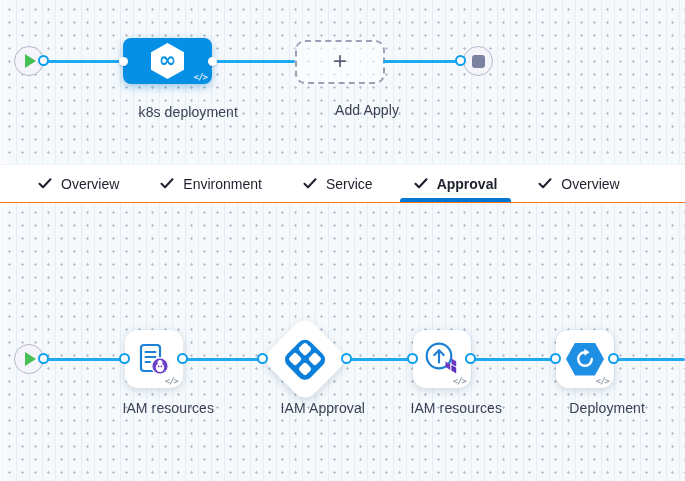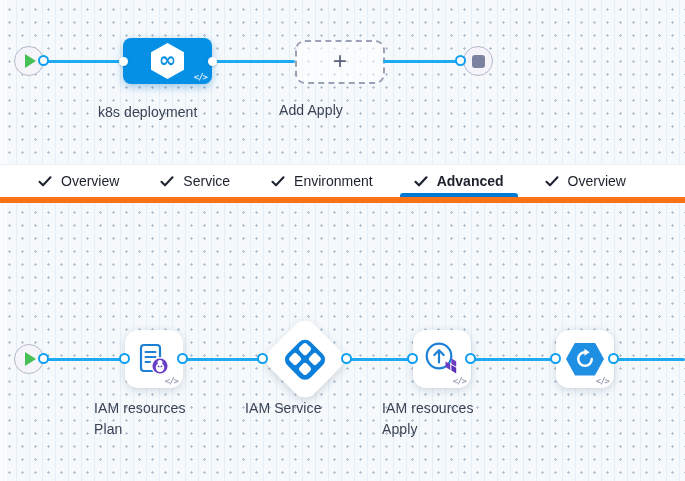--- a/index.html
+++ b/index.html
@@ -30,21 +30,21 @@
   .node-dot{position:absolute;width:9px;height:9px;border-radius:50%;background:#fff;
     box-shadow:0 1px 2px rgba(0,60,120,.25);z-index:5;}
   .endpoint{
     position:absolute;width:30px;height:30px;border-radius:50%;
     background:#f4f4fa;border:1px solid #b6b8ca;
     display:flex;align-items:center;justify-content:center;box-sizing:border-box;
   }
   .play-tri{width:0;height:0;border-left:11px solid #47c155;
     border-top:7px solid transparent;border-bottom:7px solid transparent;margin-left:3px;}
   .stop-sq{width:13px;height:13px;border-radius:3px;background:#7b82a0;}
-  .node-label{position:absolute;text-align:left;color:#3b4254;font-size:14px;
+  .node-label{position:absolute;text-align:right;color:#3b4254;font-size:14px;
     line-height:21px;letter-spacing:.1px;}
   .code-glyph{position:absolute;right:5px;bottom:2px;font-size:9px;font-weight:700;
     letter-spacing:-1px;font-family:"DejaVu Sans Mono",monospace;}
 
   
   .stage-node{
     position:absolute;left:123px;top:38px;width:89px;height:46px;border-radius:8px;
     background:#0590e6;box-shadow:0 3px 8px rgba(5,110,190,.35);
     display:flex;align-items:center;justify-content:center;
   }
@@ -59,21 +59,21 @@
   .add-stage{
     position:absolute;left:295px;top:40px;width:86px;height:40px;border-radius:10px;
     border:2px dashed #9aa0b5;background:rgba(255,255,255,.55);
     display:flex;align-items:center;justify-content:center;box-sizing:content-box;
   }
   .add-stage .plus{font-size:24px;font-weight:300;color:#596075;line-height:1;margin-top:-2px;}
 
   
   .tabbar{
     position:absolute;top:164px;left:0;right:0;height:39px;background:#fff;
-    border-top:1px solid #eef1f6;border-bottom:6px solid #f97316;
+    border-top:1px solid #eef1f6;border-bottom:1px solid #f97316;
     display:flex;align-items:center;padding-left:38px;box-sizing:border-box;z-index:10;
   }
   .tab{position:relative;height:100%;display:flex;align-items:center;gap:9px;
     margin-right:41px;font-size:14px;color:#1d212c;cursor:pointer;white-space:nowrap;}
   .tab.active{font-weight:700;}
   .tab.active::after{content:"";position:absolute;left:-14px;right:-14px;bottom:0;
     height:4px;background:#0278d5;border-radius:3px 3px 0 0;}
   .tab svg{flex:0 0 auto;}
 
   
@@ -141,33 +141,33 @@
     <div class="tab">
       <svg width="14" height="11" viewBox="0 0 14 11">
           <path d="M1.5 5.8 L5 9.3 L12.5 1.3" fill="none" stroke="#1d2130" stroke-width="2" stroke-linecap="round" stroke-linejoin="round"></path>
         </svg>
       <span>Overview</span>
     </div>
     <div class="tab">
       <svg width="14" height="11" viewBox="0 0 14 11">
           <path d="M1.5 5.8 L5 9.3 L12.5 1.3" fill="none" stroke="#1d2130" stroke-width="2" stroke-linecap="round" stroke-linejoin="round"></path>
         </svg>
+      <span>Environment</span>
+    </div>
+    <div class="tab">
+      <svg width="14" height="11" viewBox="0 0 14 11">
+          <path d="M1.5 5.8 L5 9.3 L12.5 1.3" fill="none" stroke="#1d2130" stroke-width="2" stroke-linecap="round" stroke-linejoin="round"></path>
+        </svg>
       <span>Service</span>
     </div>
-    <div class="tab">
-      <svg width="14" height="11" viewBox="0 0 14 11">
-          <path d="M1.5 5.8 L5 9.3 L12.5 1.3" fill="none" stroke="#1d2130" stroke-width="2" stroke-linecap="round" stroke-linejoin="round"></path>
-        </svg>
-      <span>Environment</span>
-    </div>
     <div class="tab active">
       <svg width="14" height="11" viewBox="0 0 14 11">
           <path d="M1.5 5.8 L5 9.3 L12.5 1.3" fill="none" stroke="#1d2130" stroke-width="2.2" stroke-linecap="round" stroke-linejoin="round"></path>
         </svg>
-      <span>Advanced</span>
+      <span>Approval</span>
     </div>
     <div class="tab">
       <svg width="14" height="11" viewBox="0 0 14 11">
           <path d="M1.5 5.8 L5 9.3 L12.5 1.3" fill="none" stroke="#1d2130" stroke-width="2" stroke-linecap="round" stroke-linejoin="round"></path>
         </svg>
       <span>Overview</span>
     </div>
   </div>
 
   <div class="canvas canvas-bottom">
@@ -188,71 +188,70 @@
         <ellipse cx="22" cy="24.6" rx="4.2" ry="4.4" fill="#fff"></ellipse>
         <circle cx="20.6" cy="23.4" r=".9" fill="#6a3fc8"></circle>
         <circle cx="23.4" cy="23.4" r=".9" fill="#6a3fc8"></circle>
       </svg>
       <span class="code-glyph">&lt;/&gt;</span>
     </div>
     <div class="ring" style="left:119px;top:150px;"></div>
     <div class="ring" style="left:177px;top:150px;"></div>
     <div class="node-label" style="left:94px;top:195px;width:120px;">
       <div>IAM resources</div>
-        <div>Plan</div>
     </div>
 
     <div class="pipe-line" style="left:183px;top:154.5px;width:80px;"></div>
 
     <div class="diamond">
       <div class="approval-icon">
         <i></i>
           <i></i>
           <i></i>
           <i></i>
       </div>
     </div>
     <div class="ring" style="left:257px;top:150px;"></div>
     <div class="ring" style="left:341px;top:150px;"></div>
     <div class="node-label" style="left:245px;top:195px;width:120px;">
-      <div>IAM Service</div>
+      <div>IAM Approval</div>
         <div></div>
     </div>
 
     <div class="pipe-line" style="left:347px;top:154.5px;width:66px;"></div>
 
     <div class="step-card" style="left:413px;">
       <svg width="36" height="36" viewBox="0 0 36 36">
         <circle cx="15" cy="15" r="12.3" fill="#fff" stroke="#1e80d4" stroke-width="2.2"></circle>
         <line x1="15" y1="21.5" x2="15" y2="10" stroke="#1e80d4" stroke-width="2.2" stroke-linecap="round"></line>
         <path d="M10.3 14 L15 9.2 L19.7 14" fill="none" stroke="#1e80d4" stroke-width="2.2" stroke-linecap="round" stroke-linejoin="round"></path>
         <path d="M21.5 20.5 l4.8 2.8 v5.6 l-4.8 -2.8 z" fill="#6d3cc5"></path>
         <path d="M27.4 24 l4.8 2.8 v5.6 l-4.8 -2.8 z" fill="#5b2fb8"></path>
         <path d="M27.4 17.4 l4.8 2.8 v5.6 l-4.8 -2.8 z" fill="#6d3cc5"></path>
       </svg>
       <span class="code-glyph">&lt;/&gt;</span>
     </div>
     <div class="ring" style="left:407px;top:150px;"></div>
     <div class="ring" style="left:465px;top:150px;"></div>
     <div class="node-label" style="left:382px;top:195px;width:120px;">
       <div>IAM resources</div>
-        <div>Apply</div>
     </div>
 
     <div class="pipe-line" style="left:471px;top:154.5px;width:85px;"></div>
 
     <div class="step-card" style="left:556px;">
       <div class="rollout-hex">
         <svg width="22" height="22" viewBox="0 0 24 24">
           <path d="M12 4.6 a7.4 7.4 0 1 0 7.4 7.4" fill="none" stroke="#fff" stroke-width="2.7" stroke-linecap="round"></path>
           <path d="M11.4 0.8 l5.6 3.8 -5.6 3.8 z" fill="#fff"></path>
         </svg>
       </div>
       <span class="code-glyph">&lt;/&gt;</span>
     </div>
     <div class="ring" style="left:550px;top:150px;"></div>
     <div class="ring" style="left:608px;top:150px;"></div>
     <div class="node-label" style="left:525px;top:195px;width:120px;">
+        <div>Deployment</div>
     </div>
 
     <div class="pipe-line" style="left:614px;top:154.5px;width:71px;"></div>
   </div>
 </div>
 
 </body></html>

